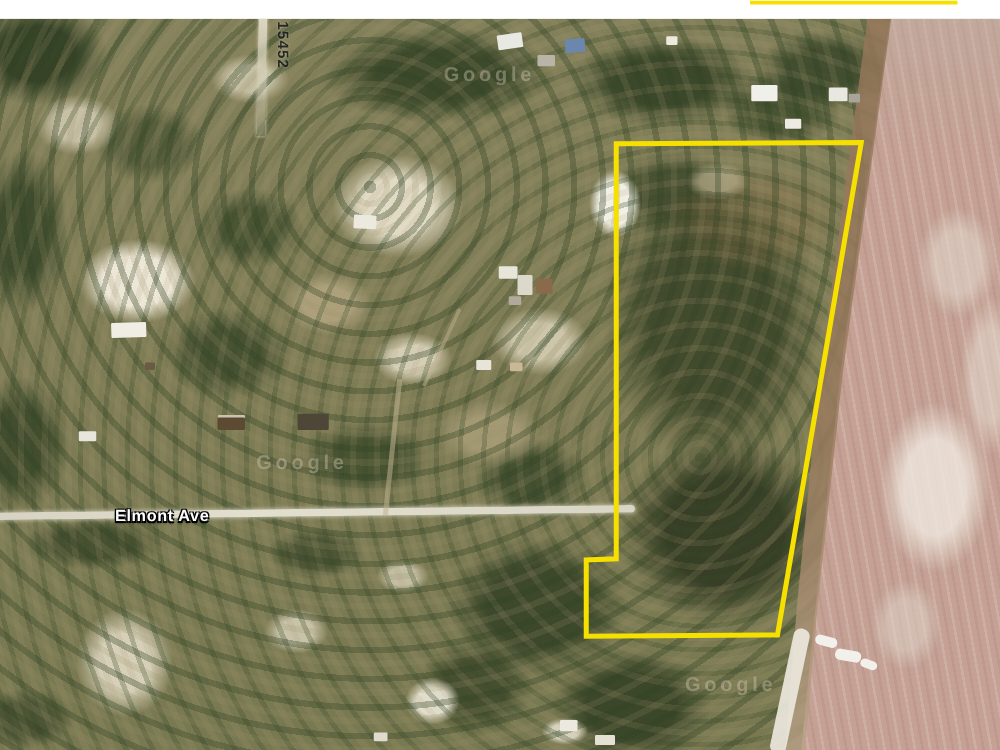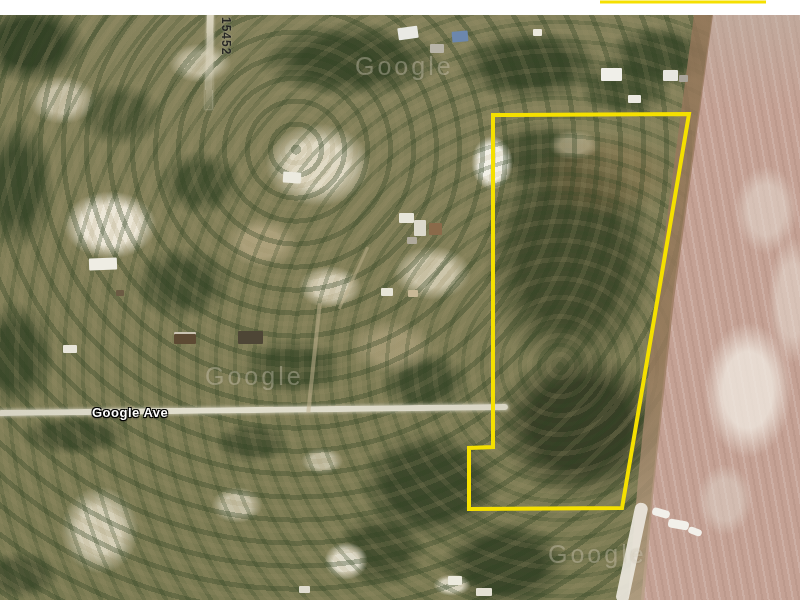--- a/index.html
+++ b/index.html
@@ -113,21 +113,21 @@
   .b2{left:668px;top:520px;width:21px;height:9px;transform:rotate(10deg);}
   .b3{left:688px;top:528px;width:14px;height:7px;transform:rotate(20deg);}
 
   
   .street-label{position:absolute;left:92px;top:405px;font-size:13px;font-weight:bold;color:#ffffff;
     letter-spacing:.5px;
     text-shadow:-1px -1px 0 #000,1px -1px 0 #000,-1px 1px 0 #000,1px 1px 0 #000,0 2px 2px rgba(0,0,0,.5);}
   .lot-number{position:absolute;left:219px;top:17px;height:54px;writing-mode:vertical-rl;
     font-size:12px;font-weight:bold;letter-spacing:1px;color:rgba(22,22,22,.88);
     text-shadow:0 0 2px rgba(240,240,230,.5);}
-  .wm{position:absolute;font-weight:normal;font-size:25px;letter-spacing:3px;
+  .wm{position:absolute;font-weight:bold;font-size:16px;letter-spacing:3px;
     color:rgba(250,243,225,.30);text-shadow:0 0 2px rgba(90,80,60,.2);}
   .wm1{left:355px;top:52px;}
   .wm2{left:205px;top:362px;}
   .wm3{left:548px;top:540px;}
 
   
   .top-margin{position:absolute;left:0;top:0;width:800px;height:15px;background:#ffffff;}
   svg.overlay{position:absolute;left:0;top:0;width:800px;height:600px;pointer-events:none;}
   .outline{fill:none;stroke:#F5E000;stroke-width:4;stroke-linejoin:miter;}
   .outline-frag{fill:none;stroke:#F5E000;stroke-width:3;}
@@ -171,21 +171,21 @@
   <div class="st s22"></div>
   <div class="st s23"></div>
   <div class="boat b1"></div>
   <div class="boat b2"></div>
   <div class="boat b3"></div>
 
   <span class="wm wm1">Google</span>
   <span class="wm wm2">Google</span>
   <span class="wm wm3">Google</span>
 
-  <span class="street-label">Google Ave</span>
+  <span class="street-label">Elmont Ave</span>
   <span class="lot-number">15452</span>
 
   <div class="top-margin"></div>
 
   <svg class="overlay" viewBox="0 0 800 600">
     <polygon class="outline" points="493,115 689,114 622,508 469,509 469,448 493,447"></polygon>
     <polyline class="outline-frag" points="600,2 766,2"></polyline>
   </svg>
 
 </div>

